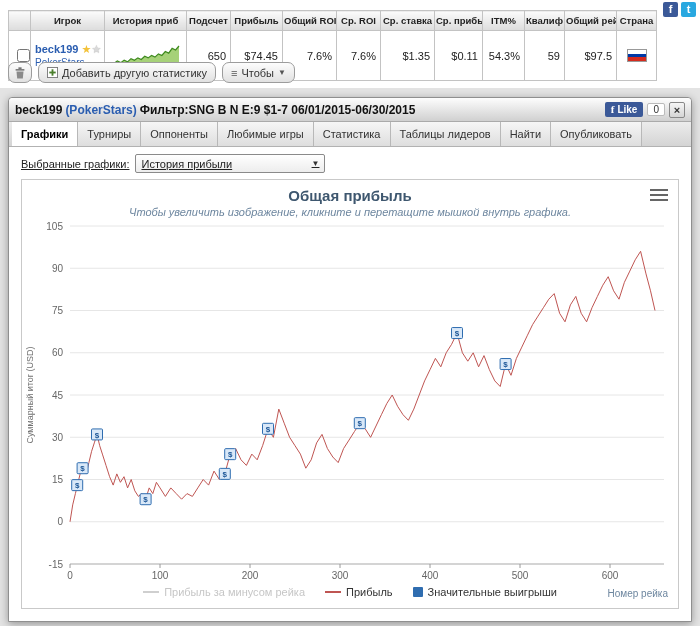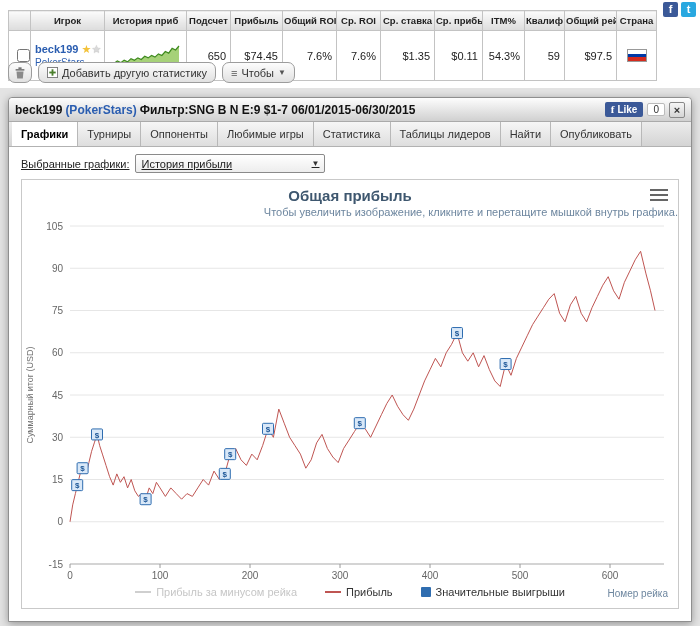--- a/index.html
+++ b/index.html
@@ -68,26 +68,26 @@
   
   .controls-row { display:flex; align-items:center; gap:6px; padding:7px 12px 3px; font-size:11px; color:#222;text-decoration:underline; }
   .select-box { width:190px; height:19px; border:1px solid #8a8a8a; background:linear-gradient(#ffffff,#ededed);
                 display:flex; align-items:center; justify-content:space-between; padding:0 5px;
                 font-size:11px; cursor:pointer; border-radius:2px; }
   .select-box .arr { font-size:8px; color:#333; }
 
   
   .chart-box { margin:3px 12px 0; height:430px; border:1px solid #c9c9c9; position:relative; background:#fff; }
   .chart-title { text-align:center; color:#3E576F; font-size:15px; font-weight:bold; padding-top:7px; }
-  .chart-subtitle { text-align:right; color:#6D869F; font-size:11px; margin-top:2px; }
+  .chart-subtitle { text-align:center; color:#6D869F; font-size:11px; margin-top:2px;font-style:italic; }
   .burger { position:absolute; top:9px; right:10px; width:18px; cursor:pointer; }
   .burger div { height:2px; background:#666; margin:0 0 3px; }
   #plot { display:block; margin:4px auto 0; }
   .chart-footer { position:relative; height:20px; margin-top:-2px; }
-  .legend { display:flex; justify-content:center; align-items:center; gap:28px; font-size:11px; color:#333; }
+  .legend { display:flex; justify-content:center; align-items:center; gap:20px; font-size:11px; color:#333; }
   .legend-item { display:flex; align-items:center; gap:5px; cursor:pointer; }
   .legend-item.muted { color:#c6c6c6; }
   .sym-line { display:inline-block; width:16px; height:2px; }
   .sym-square { display:inline-block; width:10px; height:10px; border-radius:1px; }
   .xaxis-title { position:absolute; right:10px; top:2px; font-size:10px; color:#6D869F; }
 </style>
 </head>
 <body>
 
 <div class="bottom-bg"></div>

